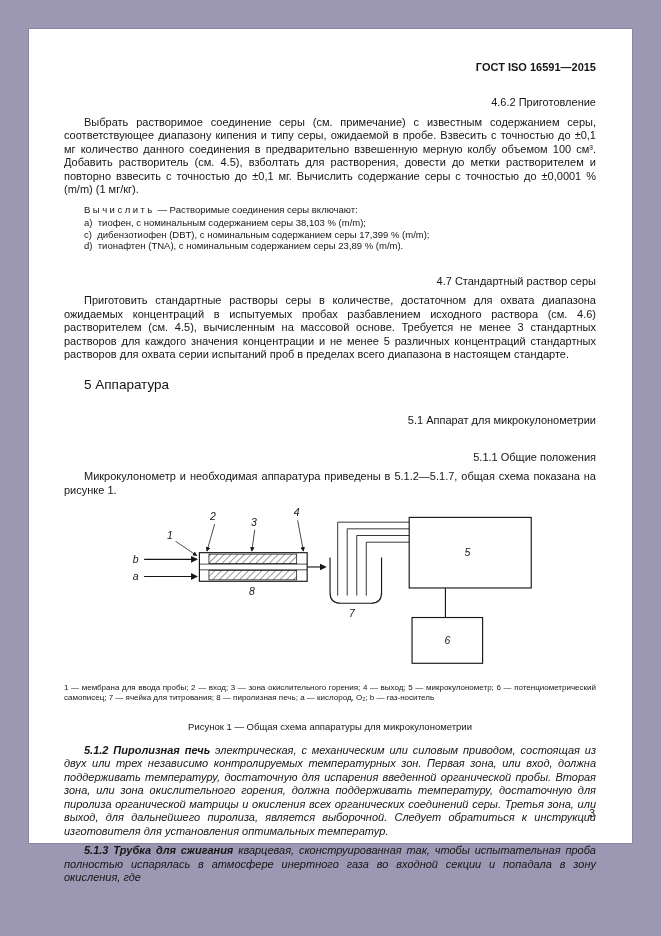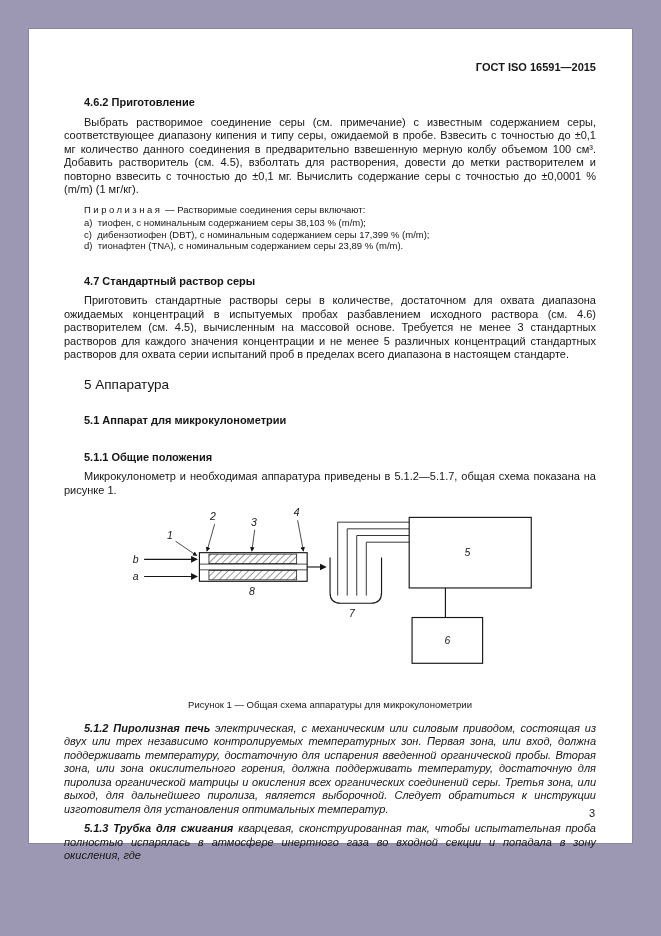--- a/index.html
+++ b/index.html
@@ -12,21 +12,21 @@
   }
   .page {
     position:absolute; left:28px; top:28px;
     width:605px; height:816px;
     background:#ffffff;
     border:1px solid #8b87a1;
     padding:32px 36px 0 35px;
   }
   .hdr { text-align:right; font-weight:bold; font-size:11px; margin-bottom:20px; }
   .content { font-size:11px; line-height:13.5px; text-align:justify; }
-  .sec { font-size:11px; font-weight:bold; padding-left:20px; text-align:left; margin:23px 0 6px; }
+  .sec { font-size:11px; font-weight:normal; padding-left:20px; text-align:right; margin:23px 0 6px; }
   .h5  { font-size:13.5px; font-weight:normal; padding-left:20px; text-align:left; margin:16px 0 13px; }
   p.body { text-indent:20px; }
   .b { font-weight:bold; }
   .sp { letter-spacing:2.5px; }
   .note { font-size:9.5px; line-height:11.5px; margin:7px 0 4px; }
   .note > div { padding-left:20px; text-align:left; }
   .note-head { margin-bottom:2px; }
   .figwrap { margin:8px 0 2px; }
   .fig { width:534px; height:auto; display:block; }
   svg text {
@@ -44,21 +44,21 @@
 <div class="page">
 
   <div class="hdr">ГОСТ ISO 16591—2015</div>
 
   <div class="content">
 
     <div class="sec">4.6.2 Приготовление</div>
     <p class="body">Выбрать растворимое соединение серы (см. примечание) с известным содержанием серы, соответствующее диапазону кипения и типу серы, ожидаемой в пробе. Взвесить с точностью до ±0,1 мг количество данного соединения в предварительно взвешенную мерную колбу объемом 100 см³. Добавить растворитель (см. 4.5), взболтать для растворения, довести до метки растворителем и повторно взвесить с точностью до ±0,1 мг. Вычислить содержание серы с точностью до ±0,0001 % (m/m) (1 мг/кг).</p>
 
     <div class="note">
-      <div class="note-head"><span class="sp">Пиролизная</span><span> — Растворимые соединения серы включают:</span></div>
+      <div class="note-head"><span class="sp">Вычислить</span><span> — Растворимые соединения серы включают:</span></div>
       <div><span>a)</span>&nbsp;&nbsp;<span>тиофен, с номинальным содержанием серы 38,103 % (m/m);</span></div>
       <div><span>c)</span>&nbsp;&nbsp;<span>дибензотиофен (DBT), с номинальным содержанием серы 17,399 % (m/m);</span></div>
       <div><span>d)</span>&nbsp;&nbsp;<span>тионафтен (TNA), с номинальным содержанием серы 23,89 % (m/m).</span></div>
     </div>
 
     <div class="sec">4.7 Стандартный раствор серы</div>
     <p class="body">Приготовить стандартные растворы серы в количестве, достаточном для охвата диапазона ожидаемых концентраций в испытуемых пробах разбавлением исходного раствора (см. 4.6) растворителем (см. 4.5), вычисленным на массовой основе. Требуется не менее 3 стандартных растворов для каждого значения концентрации и не менее 5 различных концентраций стандартных растворов для охвата серии испытаний проб в пределах всего диапазона в настоящем стандарте.</p>
 
     <div class="h5">5 Аппаратура</div>
 
@@ -122,20 +122,21 @@
           <text x="423" y="54" text-anchor="middle">5</text>
           <text x="402" y="146" text-anchor="middle">6</text>
           <text x="302" y="117" text-anchor="middle">7</text>
           <text x="197" y="94" text-anchor="middle">8</text>
           <text x="72" y="61">b</text>
           <text x="72" y="79">a</text>
         </g>
       </svg>
     </div>
 
+    <div class="legend">1 — мембрана для ввода пробы; 2 — вход; 3 — зона окислительного горения; 4 — выход; 5 — микрокулонометр; 6 — потенциометрический самописец; 7 — ячейка для титрования; 8 — пиролизная печь; a — кислород, O₂; b — газ-носитель</div>
     <div class="figcap">Рисунок 1 — Общая схема аппаратуры для микрокулонометрии</div>
 
     <p class="body m6"><span class="b">5.1.2 Пиролизная печь</span><span> электрическая, с механическим или силовым приводом, состоящая из двух или трех независимо контролируемых температурных зон. Первая зона, или вход, должна поддерживать температуру, достаточную для испарения введенной органической пробы. Вторая зона, или зона окислительного горения, должна поддерживать температуру, достаточную для пиролиза органической матрицы и окисления всех органических соединений серы. Третья зона, или выход, для дальнейшего пиролиза, является выборочной. Следует обратиться к инструкции изготовителя для установления оптимальных температур.</span></p>
 
     <p class="body m6"><span class="b">5.1.3 Трубка для сжигания</span><span> кварцевая, сконструированная так, чтобы испытательная проба полностью испарялась в атмосфере инертного газа во входной секции и попадала в зону окисления, где</span></p>
 
   </div>
 
   <div class="pagenum">3</div>
 </div>

